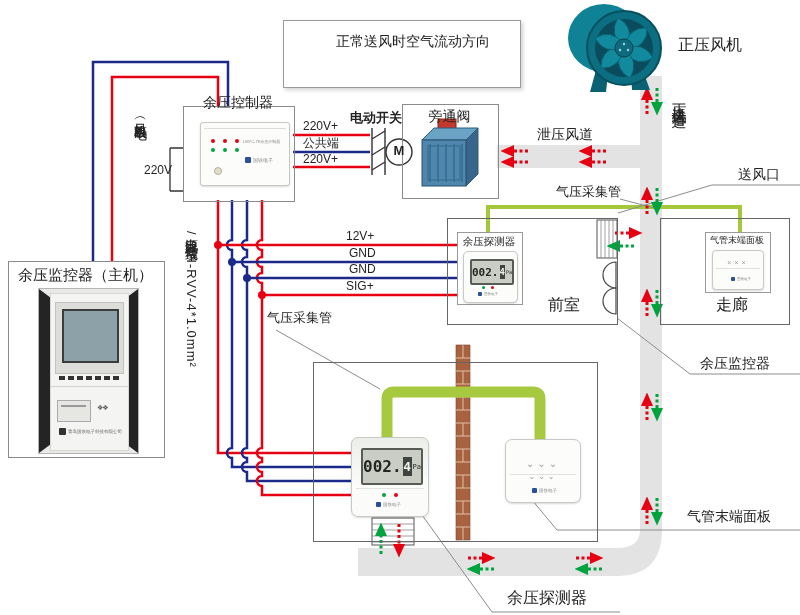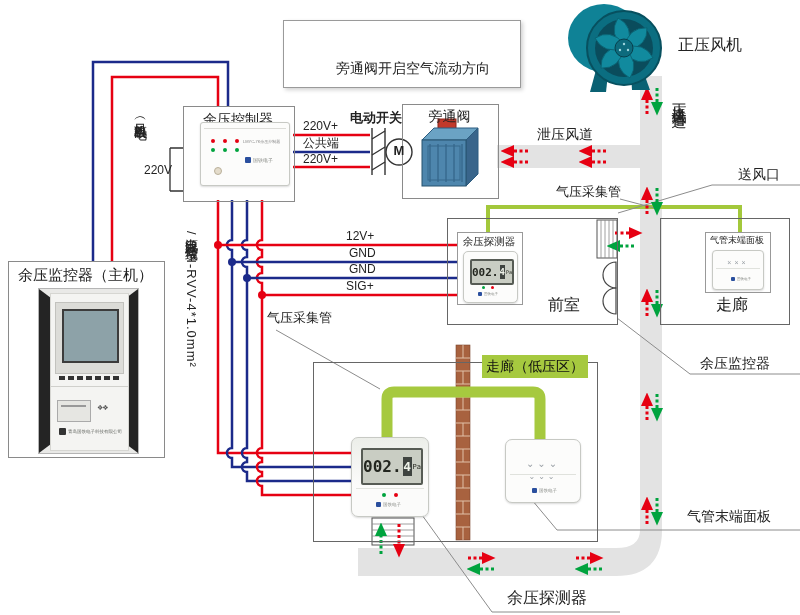--- a/index.html
+++ b/index.html
@@ -188,25 +188,25 @@
 <div class="legend"></div>
 <div class="box" style="left:183px;top:106px;width:110px;height:94px;"></div>
 <div class="box" style="left:8px;top:261px;width:155px;height:195px;"></div>
 <div class="box" style="left:402px;top:104px;width:95px;height:93px;"></div>
 <div class="roombox" style="left:447px;top:218px;width:169px;height:105px;"></div>
 <div class="roombox" style="left:660px;top:218px;width:128px;height:105px;"></div>
 <div class="roombox" style="left:313px;top:362px;width:283px;height:178px;"></div>
 <div class="box" style="left:457px;top:232px;width:64px;height:71px;border-color:#999;"></div>
 <div class="box" style="left:705px;top:232px;width:64px;height:59px;border-color:#999;"></div>
 
-<div class="lbl" style="left:336px;top:60px;font-size:14px;">旁通阀开启空气流动方向</div>
+<div class="lbl" style="left:336px;top:33px;font-size:14px;">正常送风时空气流动方向</div>
 
 <div class="lbl" style="left:678px;top:36px;font-size:16px;">正压风机</div>
 <div class="vtext" style="left:669px;top:92px;height:110px;font-size:15px;">正压送风管道</div>
-<div class="lbl" style="left:183px;top:111px;width:110px;text-align:center;font-size:14px;">余压控制器</div>
+<div class="lbl" style="left:183px;top:94px;width:110px;text-align:center;font-size:14px;">余压控制器</div>
 <div class="vtext" style="left:131px;top:112px;height:128px;font-size:13px;letter-spacing:1px;">（风机箱取电）</div>
 <div class="lbl" style="left:144px;top:164px;font-size:12px;">220V</div>
 <div class="lbl" style="left:350px;top:111px;font-size:13px;font-weight:bold;">电动开关</div>
 <div class="lbl" style="left:392px;top:144px;width:14px;text-align:center;font-size:13px;font-weight:bold;">M</div>
 <div class="lbl" style="left:402px;top:108px;width:95px;text-align:center;font-size:14px;">旁通阀</div>
 <div class="lbl" style="left:537px;top:126px;font-size:14px;">泄压风道</div>
 <div class="lbl" style="left:303px;top:120px;font-size:12px;">220V+</div>
 <div class="lbl" style="left:303px;top:137px;font-size:12px;">公共端</div>
 <div class="lbl" style="left:303px;top:153px;font-size:12px;">220V+</div>
 <div class="lbl" style="left:346px;top:230px;font-size:12px;">12V+</div>
@@ -216,21 +216,20 @@
 <div class="lbl" style="left:556px;top:185px;font-size:13px;">气压采集管</div>
 <div class="lbl" style="left:738px;top:166px;font-size:14px;">送风口</div>
 <div class="lbl" style="left:457px;top:235px;width:64px;text-align:center;font-size:10.5px;">余压探测器</div>
 <div class="lbl" style="left:548px;top:296px;font-size:16px;">前室</div>
 <div class="lbl" style="left:716px;top:296px;font-size:16px;">走廊</div>
 <div class="lbl" style="left:705px;top:235px;width:64px;text-align:center;font-size:9px;">气管末端面板</div>
 <div class="lbl" style="left:700px;top:355px;font-size:14px;">余压监控器</div>
 <div class="lbl" style="left:12px;top:266px;width:147px;text-align:center;font-size:15px;">余压监控器（主机）</div>
 <div class="vtext" style="left:182px;top:228px;height:260px;font-size:13px;letter-spacing:1px;">电源线/信号线 NH-RVV-4*1.0mm²</div>
 <div class="lbl" style="left:267px;top:311px;font-size:13px;">气压采集管</div>
-<div class="glabel" style="left:482px;top:355px;width:106px;height:23px;">走廊（低压区）</div>
 <div class="lbl" style="left:507px;top:589px;font-size:16px;">余压探测器</div>
 <div class="lbl" style="left:687px;top:508px;font-size:14px;">气管末端面板</div>
 
 <div class="dev" style="left:200px;top:122px;width:88px;height:62px;border-radius:3px;">
   <div class="abs" style="left:3px;top:5px;width:82px;border-top:1px solid #dcdcd8;"></div>
   <div class="abs" style="left:10px;top:16px;display:grid;grid-template-columns:repeat(3,1fr);gap:5px 8px;">
     <span class="led" style="background:#e60012;"></span>
         <span class="led" style="background:#e60012;"></span>
         <span class="led" style="background:#e60012;"></span>
     <span class="led" style="background:#00a33e;"></span>

